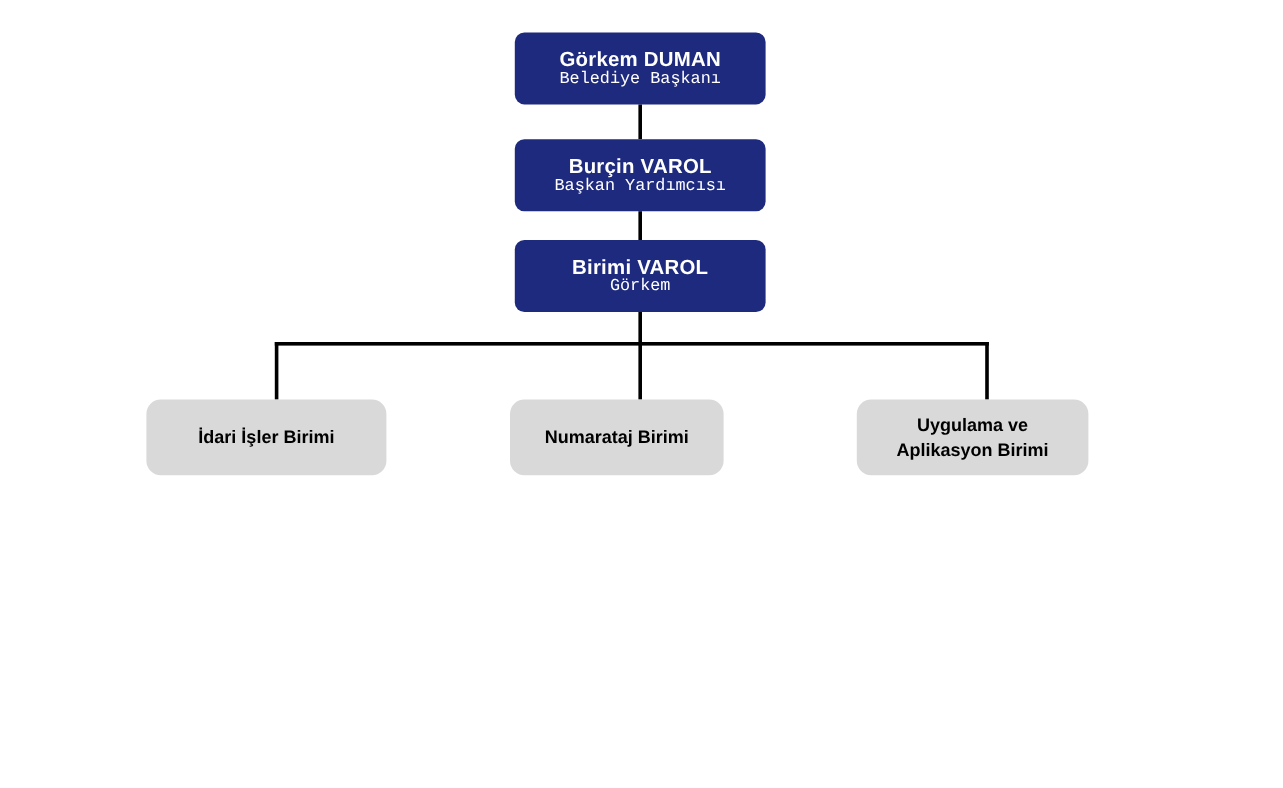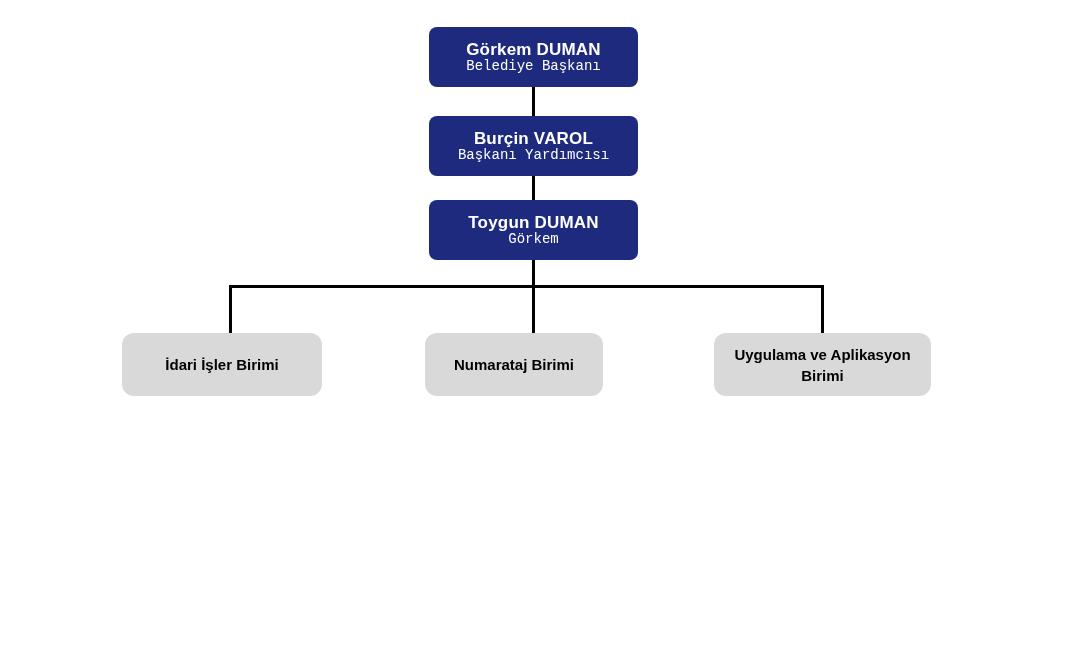--- a/index.html
+++ b/index.html
@@ -70,46 +70,46 @@
   .rail       { left: 229px; top: 285px; width: 595px; height: 3px; }
   .stub-left  { left: 229px; top: 285px; width: 3px;  height: 48px; }
   .stub-right { left: 821px; top: 285px; width: 3px;  height: 48px; }
 
   
   .pos-mayor   { left: 429px; top: 27px; }
   .pos-deputy  { left: 429px; top: 116px; }
   .pos-manager { left: 429px; top: 200px; }
   .pos-unit1   { left: 122px; width: 200px; }
   .pos-unit2   { left: 425px; width: 178px; }
-  .pos-unit3   { left: 714px; width: 217px; }
+  .pos-unit3   { left: 714px; width: 193px; }
 </style>
 </head>
 <body>
 
 <div class="canvas">
 
   <div class="line v1"></div>
   <div class="line v2"></div>
   <div class="line v3"></div>
   <div class="line rail"></div>
   <div class="line stub-left"></div>
   <div class="line stub-right"></div>
 
   <div class="node primary pos-mayor">
     <div class="name">Görkem DUMAN</div>
     <div class="title">Belediye Başkanı</div>
   </div>
 
   <div class="node primary pos-deputy">
     <div class="name">Burçin VAROL</div>
-    <div class="title">Başkanı Yardımcısı</div>
+    <div class="title">Başkan Yardımcısı</div>
   </div>
 
   <div class="node primary pos-manager">
-    <div class="name">Toygun DUMAN</div>
+    <div class="name">Birimi VAROL</div>
     <div class="title">Görkem</div>
   </div>
 
   <div class="node unit pos-unit1">
     <div>İdari İşler Birimi</div>
   </div>
 
   <div class="node unit pos-unit2">
     <div>Numarataj Birimi</div>
   </div>

